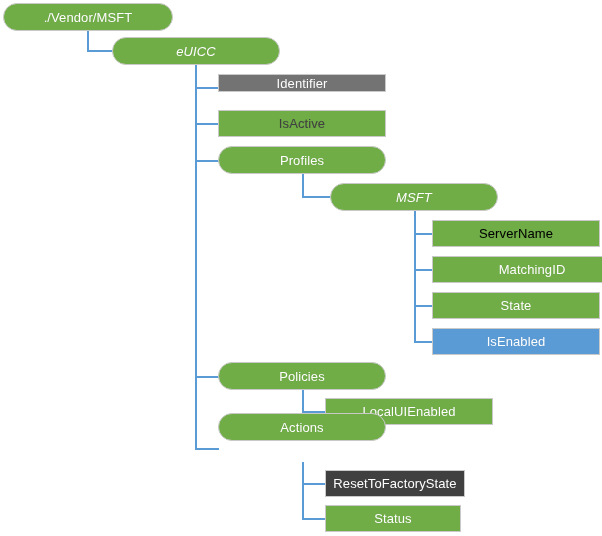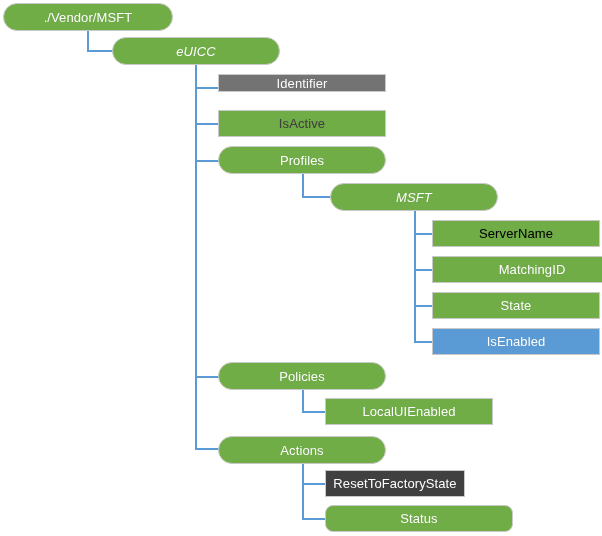--- a/index.html
+++ b/index.html
@@ -78,17 +78,17 @@
       <div class="node green rect" style="left: 218px; top: 74px; width: 168px; height: 18px; background: #737373; border-color: rgb(201, 201, 201); color: rgb(255, 255, 255);">Identifier</div>
       <div class="node green rect" style="left: 218px; top: 110px; width: 168px; height: 27px; background: rgb(112, 173, 71); border-color: rgb(201, 201, 201); color: #404040;">IsActive</div>
       <div class="node green round" style="left: 218px; top: 146px; width: 168px; height: 28px; background: rgb(112, 173, 71); border-color: rgb(201, 201, 201); color: rgb(255, 255, 255);">Profiles</div>
       <div class="node green round italic" style="left: 330px; top: 183px; width: 168px; height: 28px; background: rgb(112, 173, 71); border-color: rgb(201, 201, 201); color: rgb(255, 255, 255);">MSFT</div>
       <div class="node green rect" style="left: 432px; top: 220px; width: 168px; height: 27px; background: rgb(112, 173, 71); border-color: rgb(201, 201, 201); color: #000000;">ServerName</div>
       <div class="node green rect" style="left: 432px; top: 256px; width: 200px; height: 27px; background: rgb(112, 173, 71); border-color: rgb(201, 201, 201); color: rgb(255, 255, 255);">MatchingID</div>
       <div class="node green rect" style="left: 432px; top: 292px; width: 168px; height: 27px; background: rgb(112, 173, 71); border-color: rgb(201, 201, 201); color: rgb(255, 255, 255);">State</div>
       <div class="node blue rect" style="left: 432px; top: 328px; width: 168px; height: 27px; background: rgb(91, 155, 213); border-color: rgb(201, 201, 201); color: rgb(255, 255, 255); text-align: right;">IsEnabled</div>
       <div class="node green round" style="left: 218px; top: 362px; width: 168px; height: 28px; background: rgb(112, 173, 71); border-color: rgb(201, 201, 201); color: rgb(255, 255, 255);">Policies</div>
       <div class="node green rect" style="left: 325px; top: 398px; width: 168px; height: 27px; background: rgb(112, 173, 71); border-color: rgb(201, 201, 201); color: rgb(255, 255, 255);">LocalUIEnabled</div>
-      <div class="node green round" style="left: 218px; top: 436px; width: 168px; height: 28px; background: rgb(112, 173, 71); border-color: rgb(201, 201, 201); color: rgb(255, 255, 255);">Actions</div>
+      <div class="node green round" style="left: 218px; top: 413px; width: 168px; height: 28px; background: rgb(112, 173, 71); border-color: rgb(201, 201, 201); color: rgb(255, 255, 255);">Actions</div>
       <div class="node green rect" style="left: 325px; top: 470px; width: 140px; height: 27px; background: #404040; border-color: rgb(201, 201, 201); color: rgb(255, 255, 255);">ResetToFactoryState</div>
-      <div class="node green rect" style="left: 325px; top: 505px; width: 188px; height: 27px; background: rgb(112, 173, 71); border-color: rgb(201, 201, 201); color: rgb(255, 255, 255); border-radius: 8px;">Status</div>
+      <div class="node green rect" style="left: 325px; top: 505px; width: 136px; height: 27px; background: rgb(112, 173, 71); border-color: rgb(201, 201, 201); color: rgb(255, 255, 255);">Status</div>
     </div>
 </div>
 
 </body></html>

